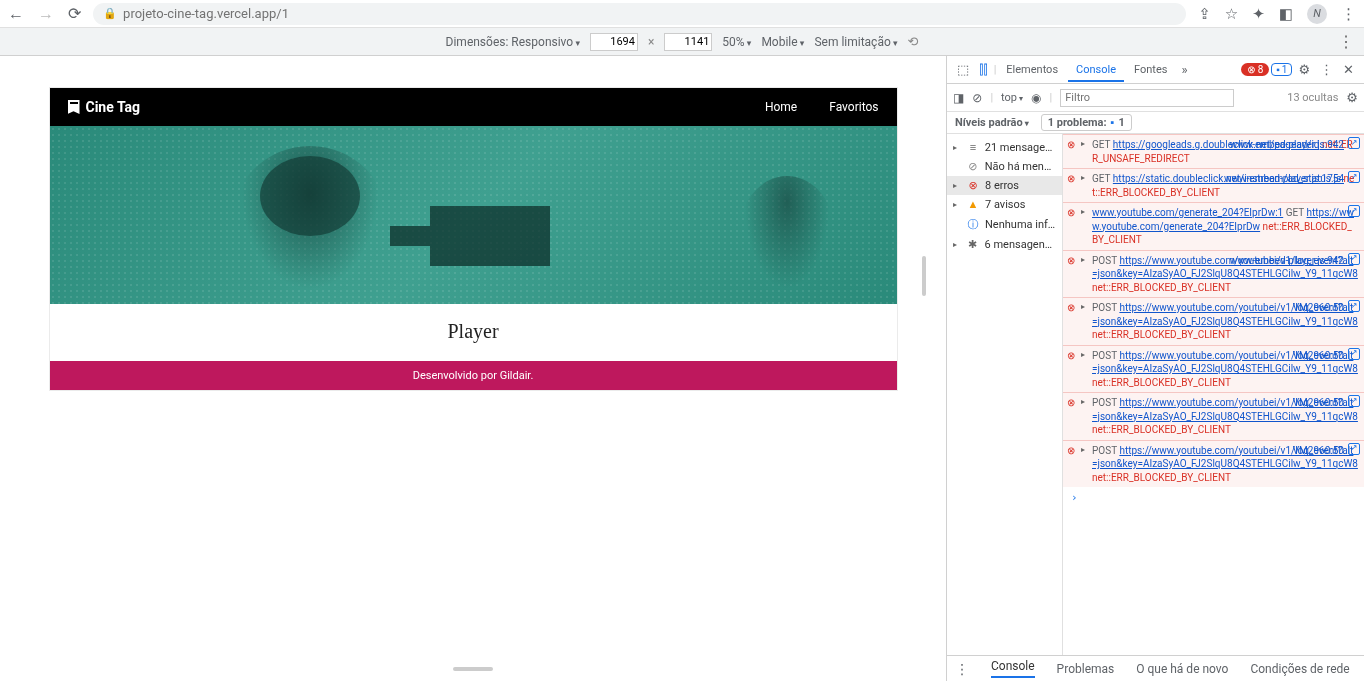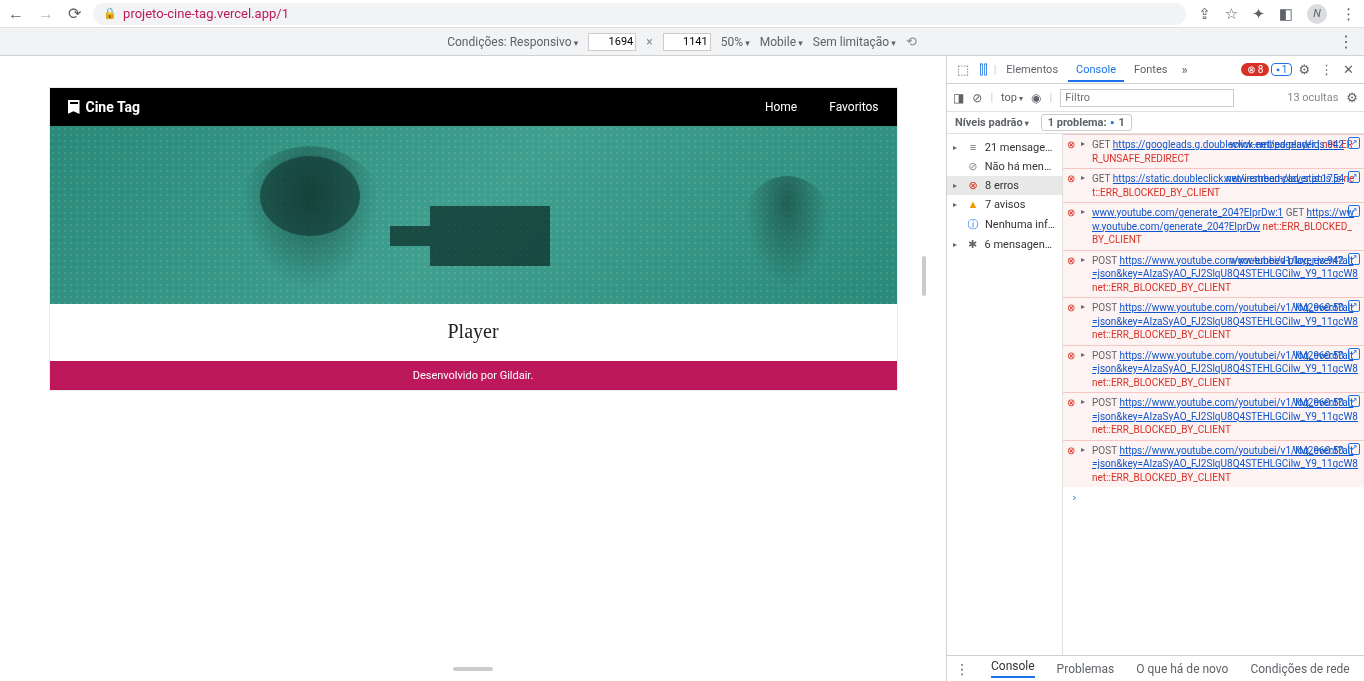--- a/index.html
+++ b/index.html
@@ -5,21 +5,21 @@
 * { margin: 0; padding: 0; box-sizing: border-box; font-family: -apple-system, BlinkMacSystemFont, "Segoe UI", Roboto, Arial, sans-serif; }
 body { width: 1364px; height: 681px; background: #fff; overflow: hidden; font-size: 12px; color: #333; }
 
 
 .chrome-toolbar { height: 28px; display: flex; align-items: center; padding: 0 8px; gap: 12px; background: #fff; border-bottom: 1px solid #e0e0e0; }
 .nav-arrows { display: flex; gap: 14px; align-items: center; color: #5f6368; }
 .nav-arrows span { font-size: 16px; cursor: pointer; }
 .reload { font-size: 15px; }
 .addr-bar { flex: 1; display: flex; align-items: center; gap: 6px; background: #f1f3f4; border-radius: 14px; height: 22px; padding: 0 10px; color: #5f6368; }
 .addr-bar .lock { font-size: 11px; }
-.addr-bar .url { color: #be185d; font-size: 13px; }
+.addr-bar .url { color: #737373; font-size: 13px; }
 .chrome-right { display: flex; gap: 14px; align-items: center; color: #5f6368; font-size: 15px; }
 .avatar { width: 20px; height: 20px; border-radius: 50%; background: #dadce0; display: flex; align-items: center; justify-content: center; font-size: 11px; color: #5f6368; font-style: italic; }
 
 
 .device-toolbar { height: 28px; background: #f1f3f4; border-bottom: 1px solid #d0d0d0; display: flex; align-items: center; padding: 0 12px; gap: 10px; font-size: 12px; color: #5f6368; position: relative; }
 .device-toolbar .inner { display: flex; align-items: center; gap: 10px; margin: 0 auto; }
 .device-toolbar input { width: 48px; height: 18px; border: 1px solid #ccc; text-align: right; font-size: 11px; padding: 0 2px; }
 .device-toolbar .sep { color: #888; }
 .device-toolbar .dd::after { content: " ▾"; font-size: 9px; }
 .device-toolbar .rotate { font-size: 13px; color: #888; }
@@ -125,21 +125,21 @@
     <span>☆</span>
     <span>✦</span>
     <span>◧</span>
     <span class="avatar">N</span>
     <span>⋮</span>
   </div>
 </div>
 
 <div class="device-toolbar">
   <div class="inner">
-    <span class="dd">Condições: Responsivo</span>
+    <span class="dd">Dimensões: Responsivo</span>
     <input value="1694" style="">
     <span class="sep">×</span>
     <input value="1141" style="">
     <span class="dd">50%</span>
     <span class="dd">Mobile</span>
     <span class="dd">Sem limitação</span>
     <span class="rotate">⟲</span>
   </div>
   <span class="more">⋮</span>
 </div>

